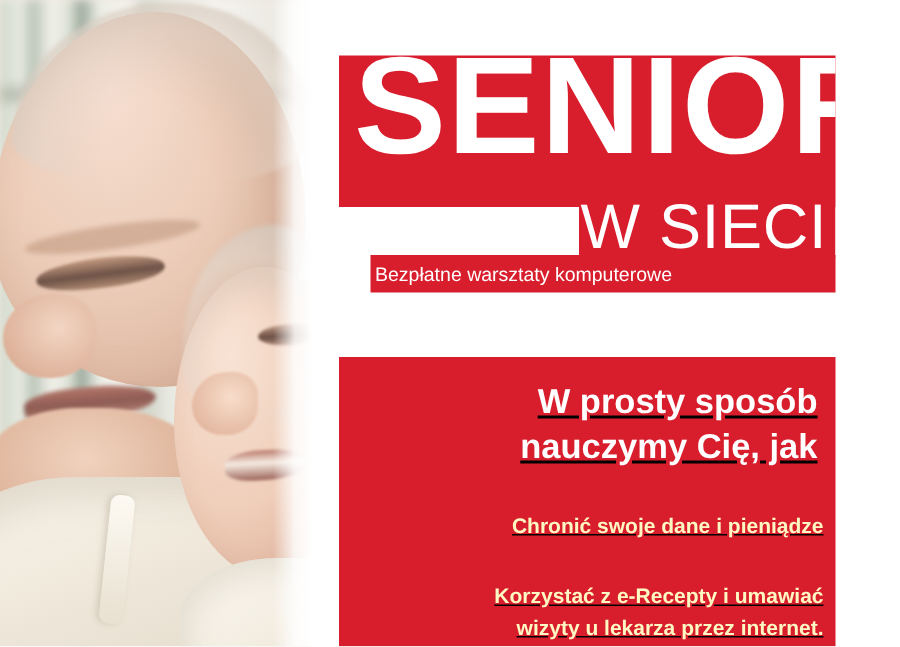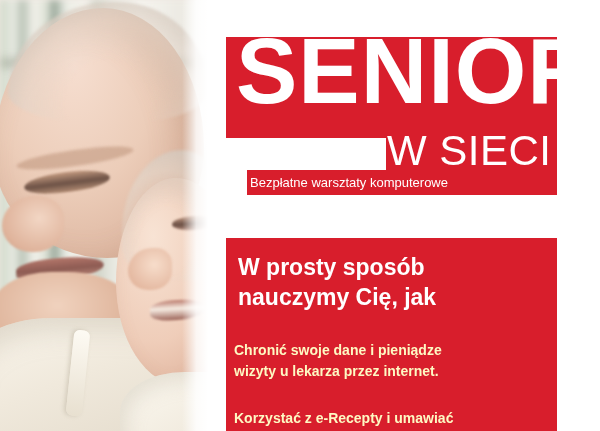--- a/index.html
+++ b/index.html
@@ -292,21 +292,22 @@
 
   
   .promo-panel {
     position: absolute;
     left: 226px;
     top: 238px;
     width: 331px;
     height: 193px;
     background: #D81E2C;
     overflow: hidden;
-    text-align: left;
+    text-align: right;
+    text-decoration: underline;
   }
   .promo-panel .promo-head {
     color: #ffffff;
     font-size: 23px;
     font-weight: 700;
     line-height: 30px;
     margin: 14px 12px 0 12px;
     white-space: nowrap;
   }
   .promo-panel .promo-item {
@@ -364,17 +365,17 @@
   <div class="sub-band">
     <div class="sub-text">Bezpłatne warsztaty komputerowe</div>
   </div>
 
   <div class="promo-panel">
     <div class="promo-head">W prosty sposób</div>
     <div class="promo-head" style="margin-top:0;">nauczymy Cię, jak</div>
 
     <div class="promo-item first">Chronić swoje dane i pieniądze</div>
 
+    <div class="promo-item second">Korzystać z e-Recepty i umawiać</div>
     <div class="promo-item">wizyty u lekarza przez internet.</div>
-    <div class="promo-item second">Korzystać z e-Recepty i umawiać</div>
   </div>
 
 </div>
 
 </body></html>

